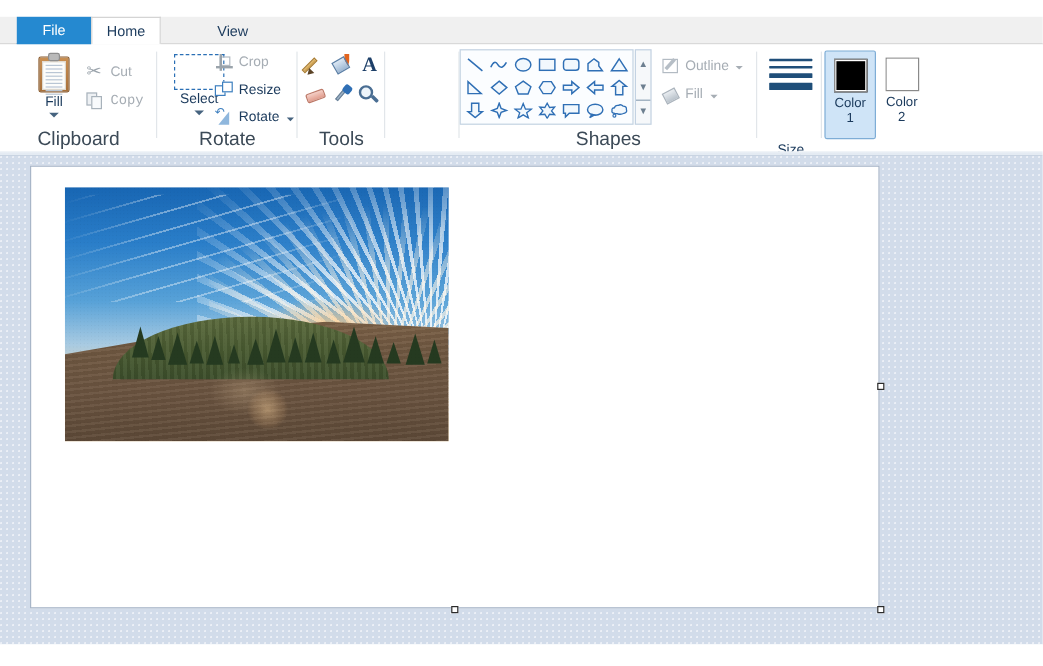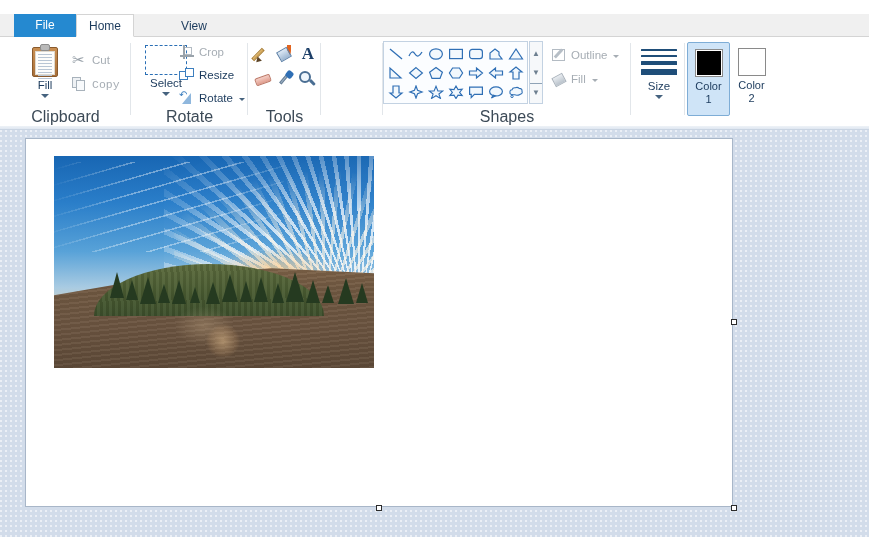--- a/index.html
+++ b/index.html
@@ -644,21 +644,21 @@
         </span>
       <span>Fill</span>
       <span class="caret sm" style="border-top-color:#a6adb4;margin-left:2px;"></span>
     </div>
 
     <div class="group-label">Shapes</div>
     <div class="sep"></div>
   </div>
 
   <div class="group" style="left:631px;width:54px;">
-    <div class="bigbtn" style="left:9px;top:8px;width:38px;">
+    <div class="bigbtn" style="left:9px;top:8px;width:38px;gap:39px;">
       <div class="size-lines">
         <i style="height:1.5px;"></i>
         <i style="height:2.5px;"></i>
         <i style="height:4px;"></i>
         <i style="height:6px;"></i>
       </div>
       <div class="bl" style="margin-top:5px;">Size</div>
       <div class="caret"></div>
     </div>
     <div class="sep"></div>

